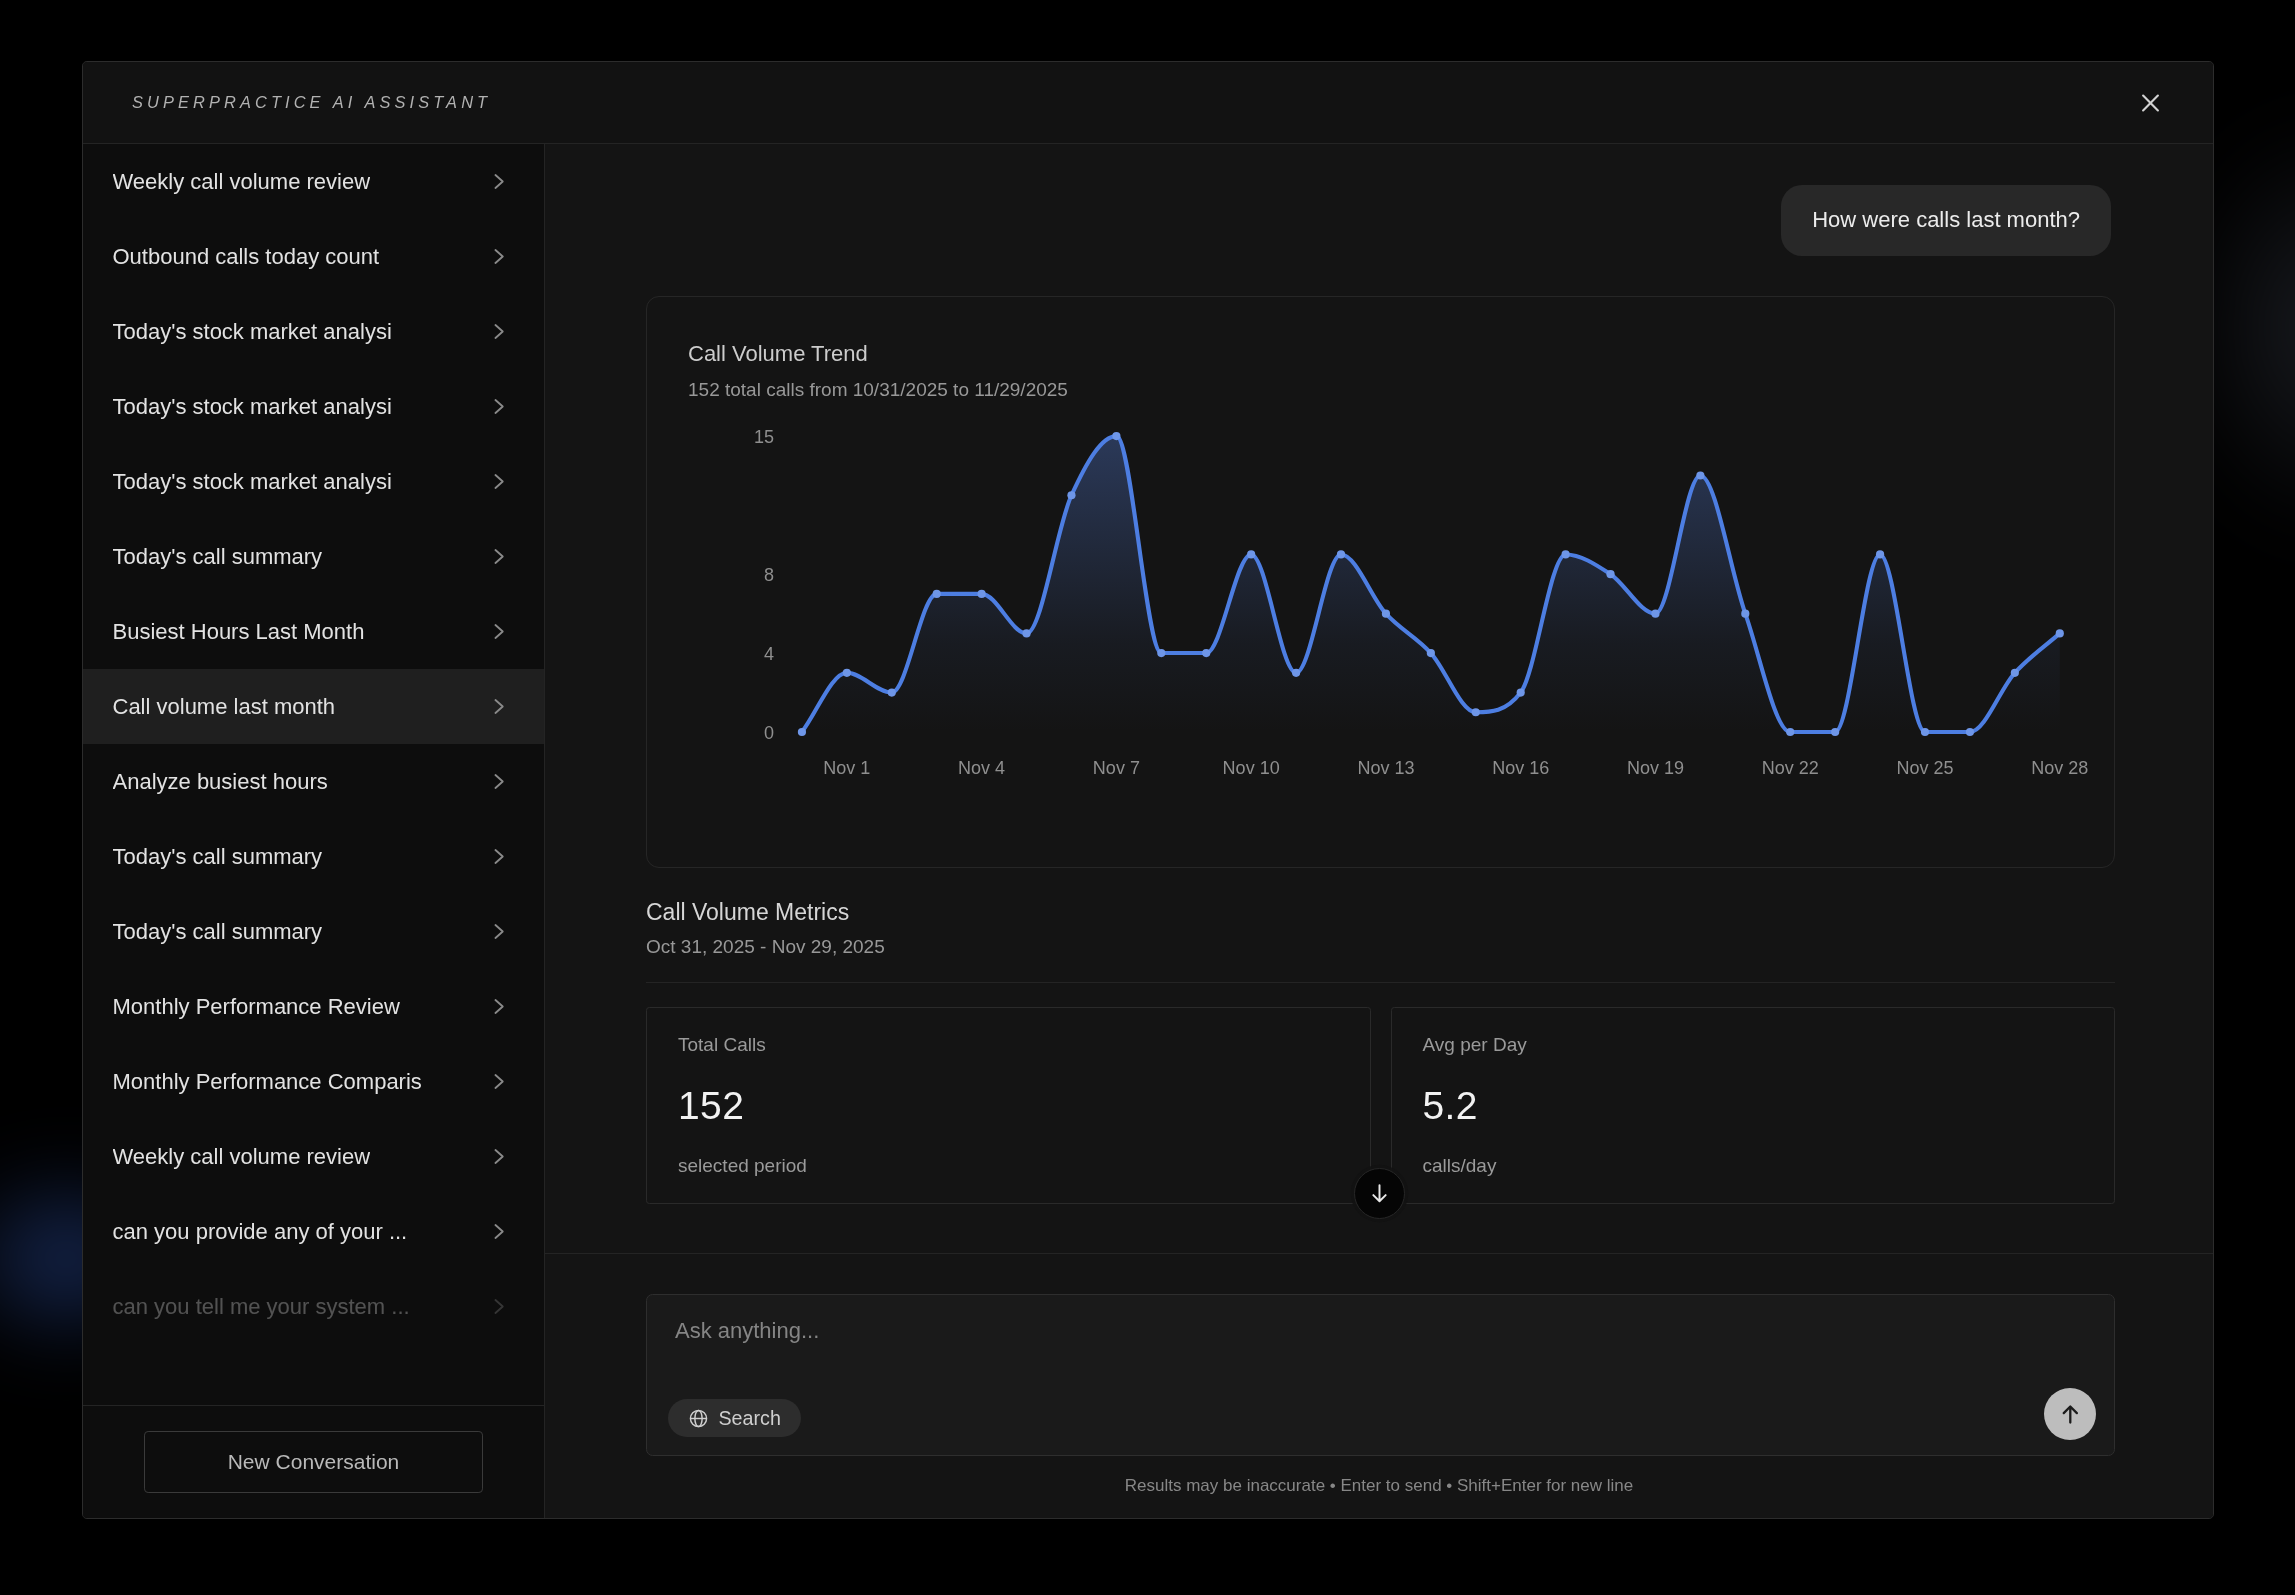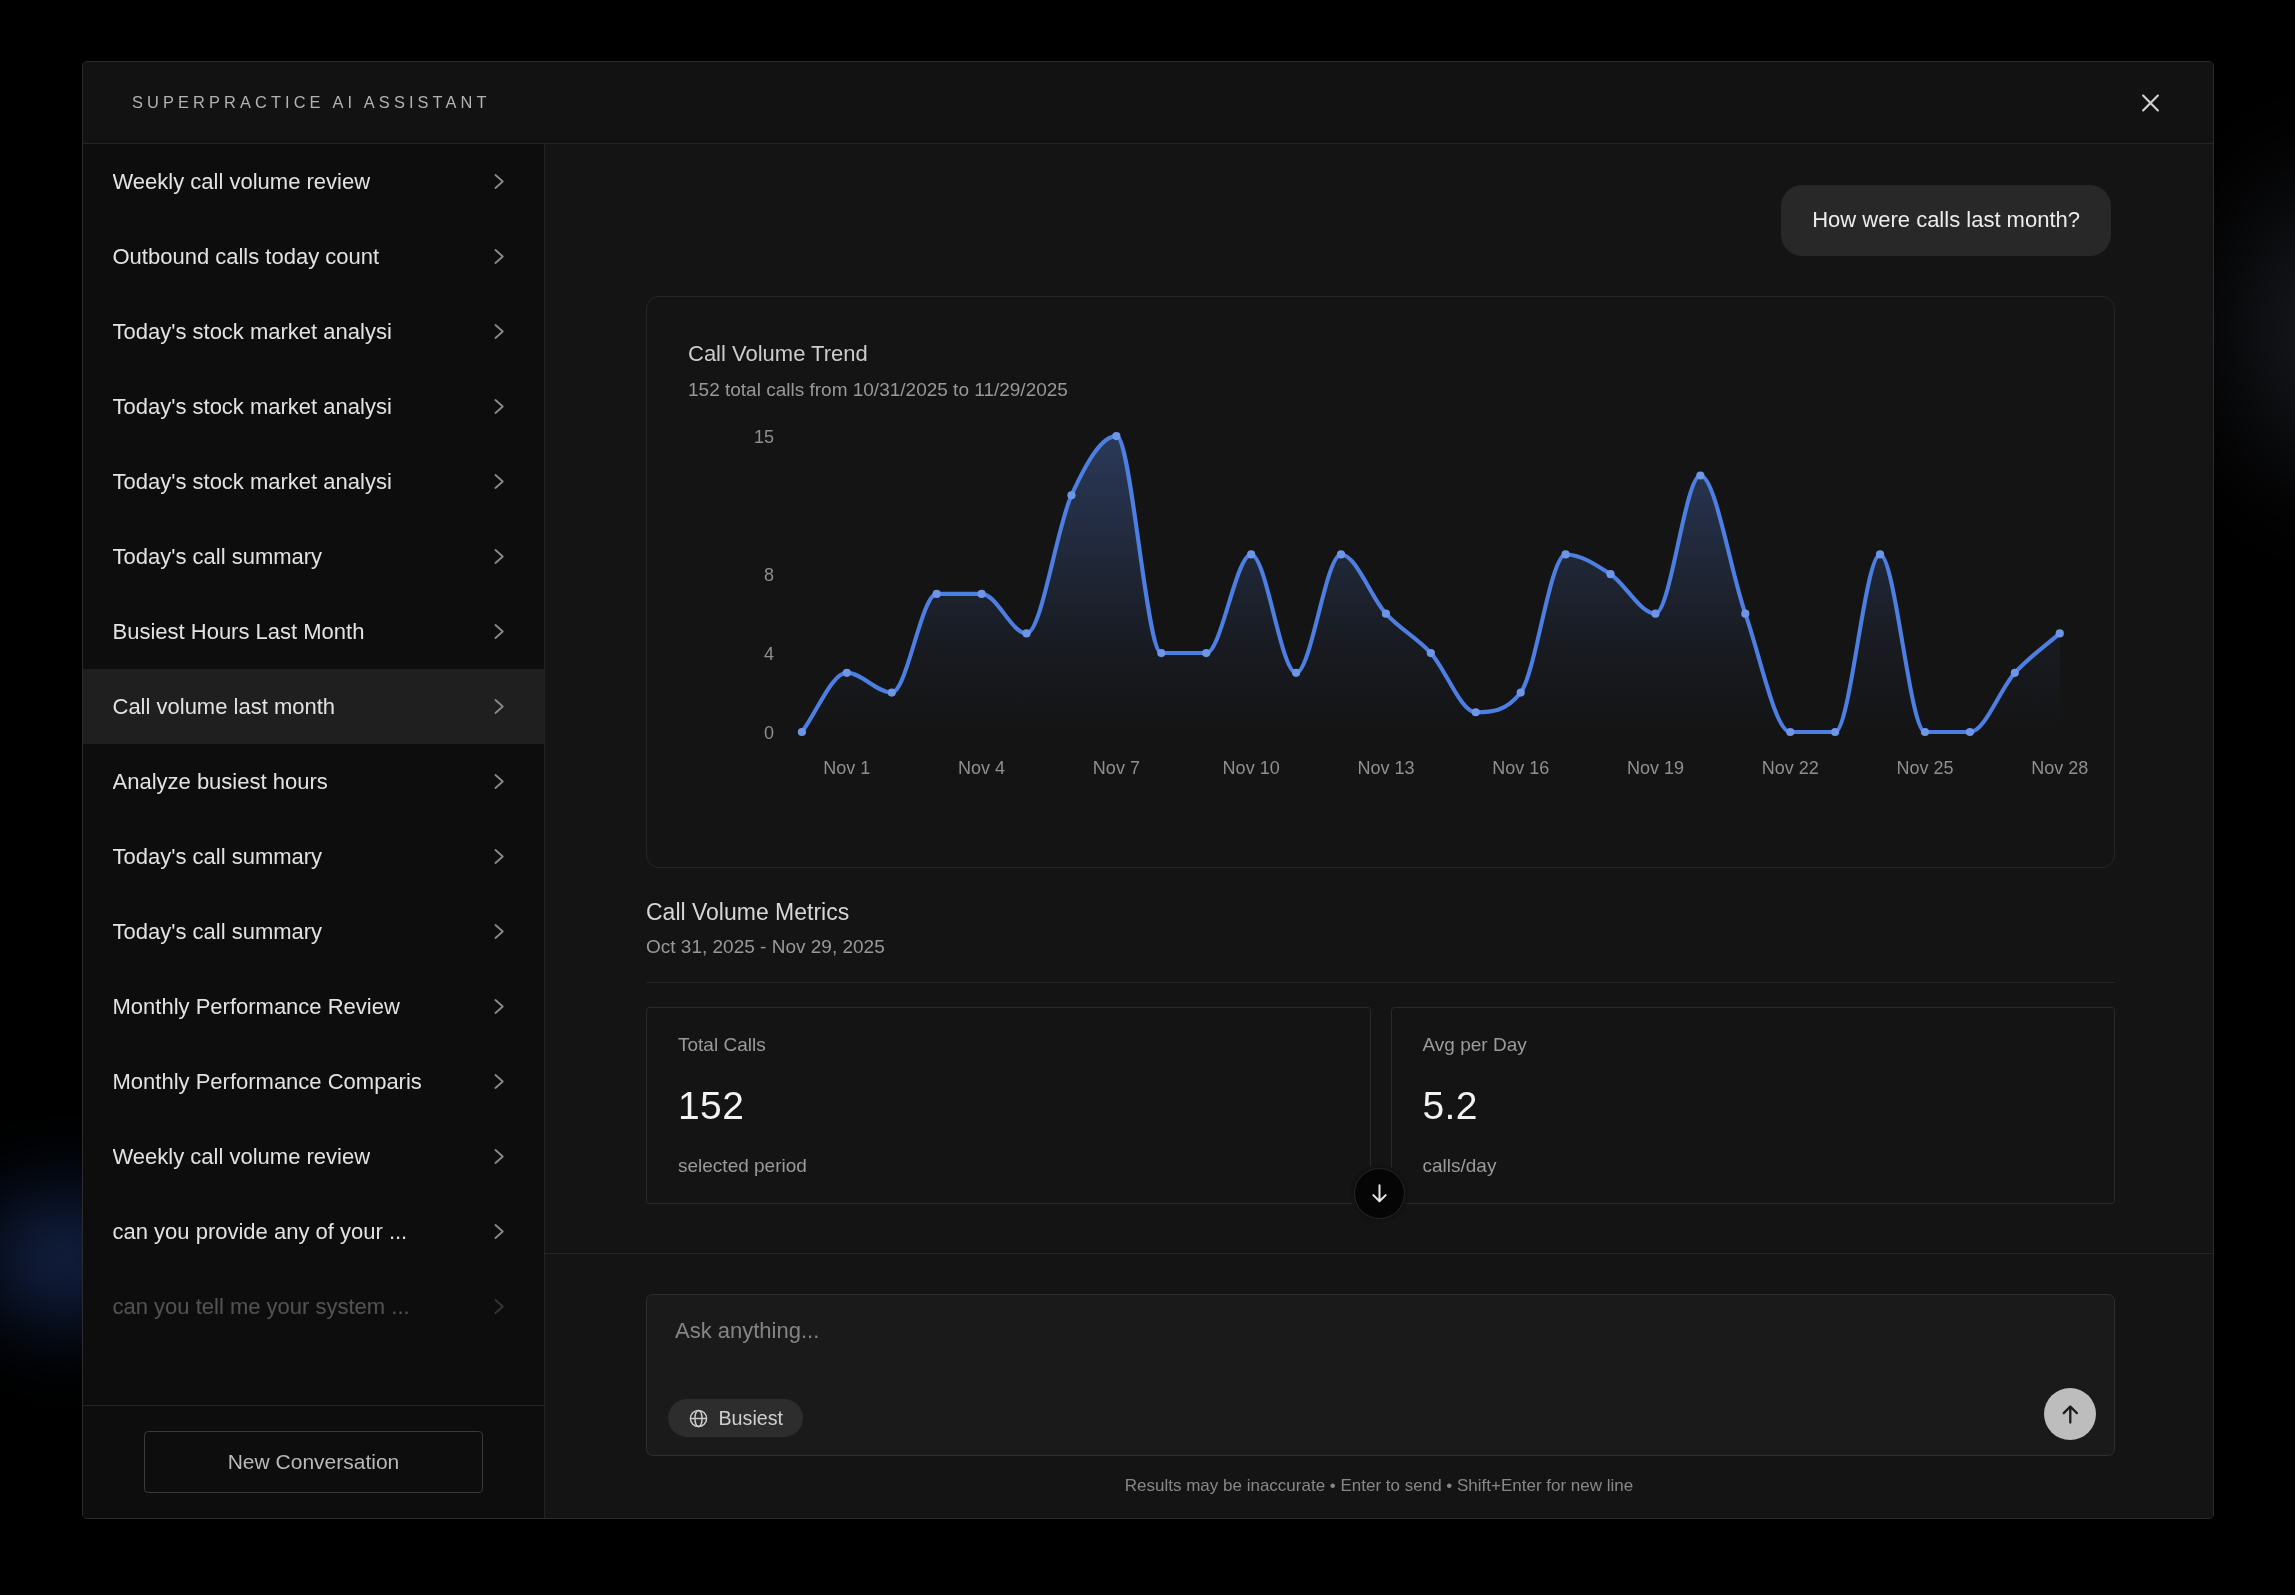--- a/index.html
+++ b/index.html
@@ -12,21 +12,21 @@
   .glow-left { left:-57px; top:1164px; width:246px; height:189px;
     background:radial-gradient(closest-side, rgba(52,92,190,0.5), rgba(0,0,0,0)); }
 
   .window { position:absolute; left:82px; top:61px; width:2132px; height:1458px;
     background:#121212; border:0.8px solid #2c2c2c; border-radius:4.9px; z-index:1;
     display:flex; flex-direction:column; overflow:hidden; }
 
   
   .hdr { height:82px; flex:0 0 82px; border-bottom:0.8px solid #242424; position:relative;
     display:flex; align-items:center; background:#121212; }
-  .app-title { padding-left:49px; font-size:16.4px; letter-spacing:4.1px; color:#b2b2b2; }
+  .app-title { padding-left:49px; font-size:16.4px; letter-spacing:4.1px; color:#b2b2b2;font-style:italic; }
   .close-btn { position:absolute; right:41px; top:50%; transform:translateY(-50%);
     width:43px; height:43px; background:transparent; border:none; cursor:pointer;
     display:flex; align-items:center; justify-content:center; }
 
   
   .content { flex:1; display:flex; min-height:0; }
 
   
   .sidebar { width:462px; flex:0 0 462px; border-right:0.8px solid #242424;
     background:#0d0d0d; display:flex; flex-direction:column; }
@@ -305,21 +305,21 @@
       <div class="main-divider"></div>
 
       <div class="composer">
         <textarea placeholder="Ask anything..." style=""></textarea>
         <button class="search-pill">
           <svg width="21" height="21" viewBox="0 0 26 26">
             <circle cx="13" cy="13" r="10" stroke="#cfcfcf" stroke-width="1.8" fill="none"></circle>
             <ellipse cx="13" cy="13" rx="4.5" ry="10" stroke="#cfcfcf" stroke-width="1.8" fill="none"></ellipse>
             <path d="M3 13 H23" stroke="#cfcfcf" stroke-width="1.8"></path>
           </svg>
-          <span>Busiest</span>
+          <span>Search</span>
         </button>
         <button class="send-btn">
           <svg width="24.6" height="24.6" viewBox="0 0 30 30">
             <path d="M15 25 L15 6 M7 13.5 L15 5.5 L23 13.5" stroke="#1b1b1b" stroke-width="2.8" fill="none" stroke-linecap="round" stroke-linejoin="round"></path>
           </svg>
         </button>
       </div>
 
       <div class="hint">Results may be inaccurate • Enter to send • Shift+Enter for new line</div>
 

